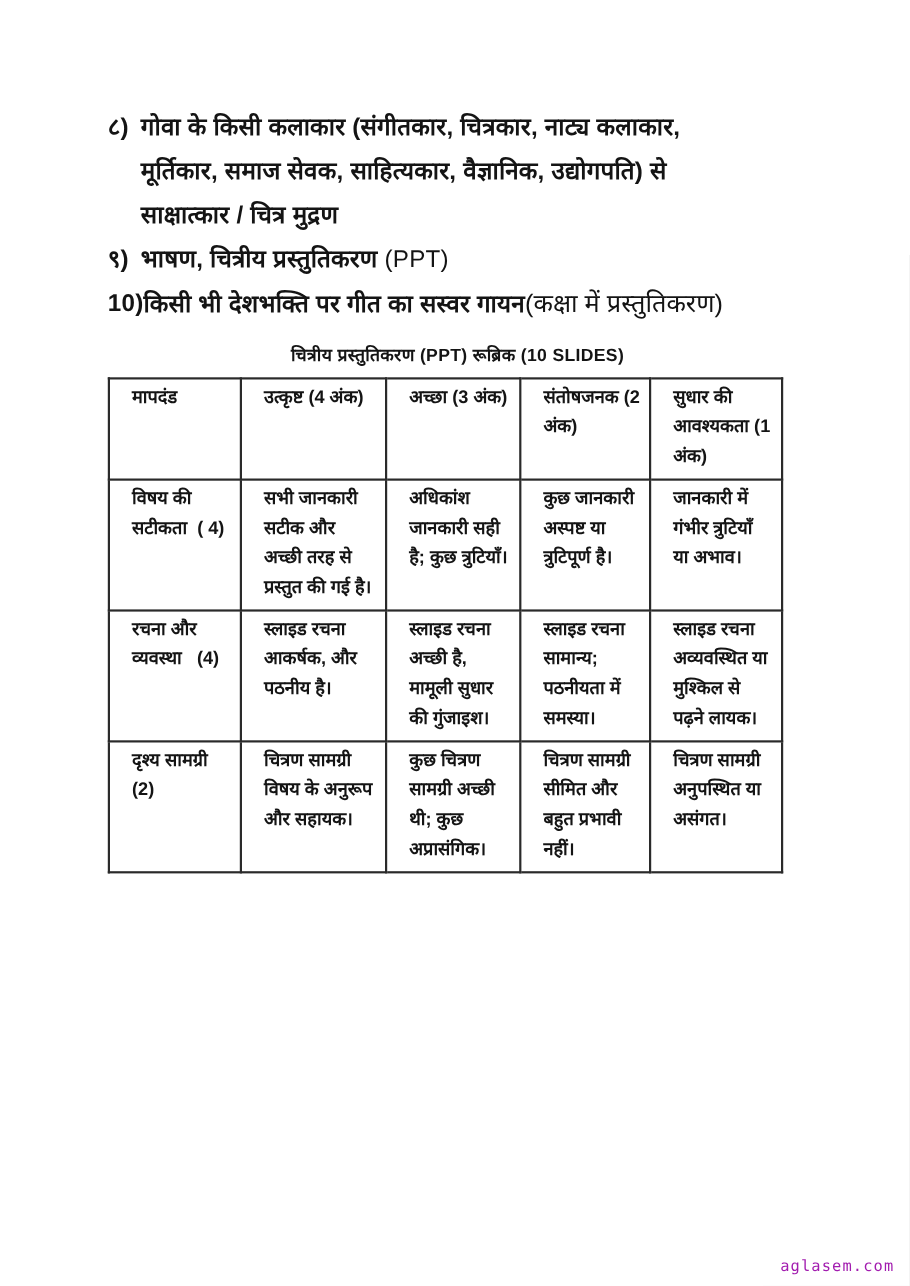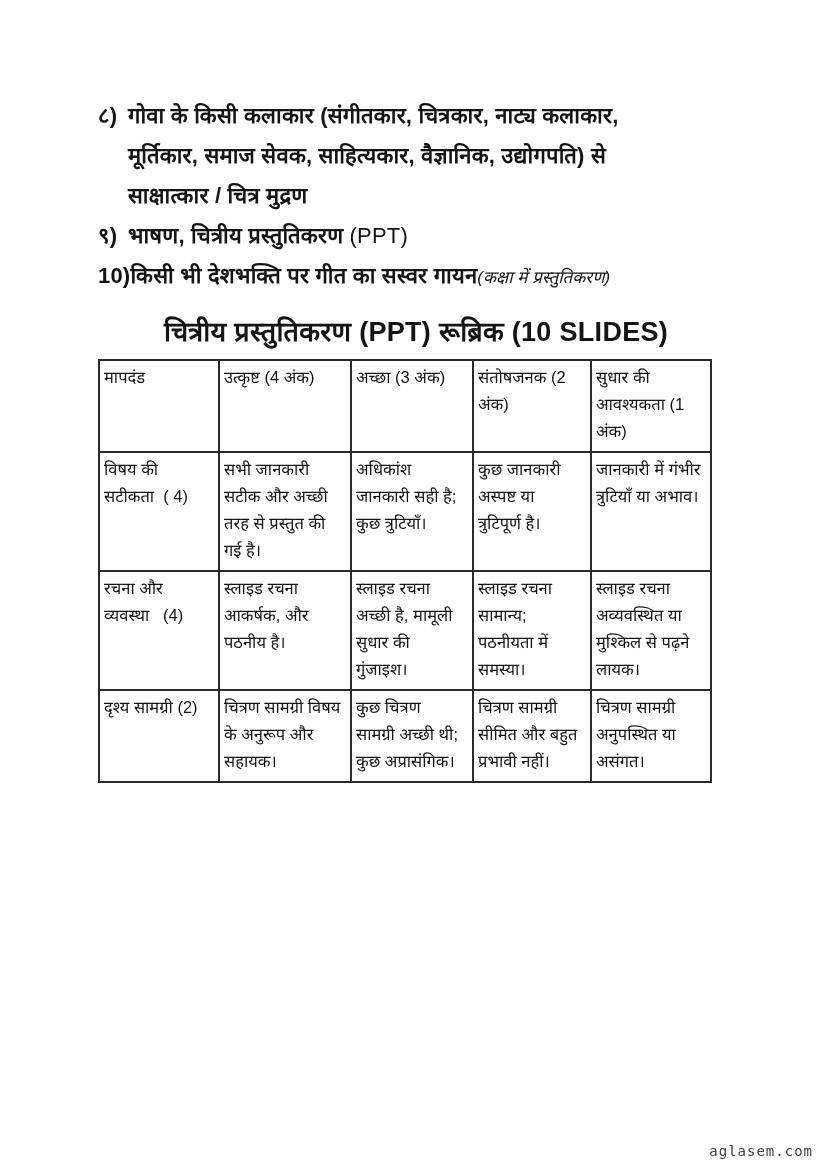--- a/index.html
+++ b/index.html
@@ -20,48 +20,47 @@
     display: flex;
     align-items: flex-start;
     font-weight: 700;
     font-size: 22px;
     line-height: 40px;
     letter-spacing: 0.2px;
   }
   .list-item .num { flex: 0 0 auto; min-width: 30px; }
   .item-lines { flex: 1 1 auto; }
   .suffix-small {
-    font-size: 17px;
+    font-size: 23px;
     font-weight: 400;
     letter-spacing: 0;
-    font-style: italic;
   }
   .suffix-ppt { font-size: 22px; font-weight: 400; }
   
   .rubric-title {
     width: 612px;
     margin: 14px 0 10px 12px;
     text-align: center;
-    font-size: 27px;
+    font-size: 16px;
     font-weight: 700;
     letter-spacing: 0.3px;
   }
   table.rubric {
     border-collapse: collapse;
     table-layout: fixed;
     width: 612px;
   }
   table.rubric th, table.rubric td {
     border: 2px solid #2a2a2a;
     vertical-align: top;
     text-align: left;
-    font-weight: 400;
+    font-weight: 700;
     font-size: 16.5px;
     line-height: 27px;
-    padding: 3px 8px 6px 4px;
+    padding: 3px 8px 6px 20px;
     word-wrap: break-word;
   }
   .watermark {
     position: absolute;
     right: 14px;
     bottom: 10px;
     font-family: "DejaVu Sans Mono", monospace;
     font-size: 14px;
     letter-spacing: 1px;
   }
@@ -133,15 +132,15 @@
       <tr>
         <td>दृश्य सामग्री (2)</td>
         <td>चित्रण सामग्री विषय के अनुरूप और सहायक।</td>
         <td>कुछ चित्रण सामग्री अच्छी थी; कुछ अप्रासंगिक।</td>
         <td>चित्रण सामग्री सीमित और बहुत प्रभावी नहीं।</td>
         <td>चित्रण सामग्री अनुपस्थित या असंगत।</td>
       </tr>
     </tbody>
   </table>
 
-  <div class="watermark" style="color: #404040;">aglasem.com</div>
+  <div class="watermark" style="color: #a21caf;">aglasem.com</div>
 
 </div>
 
 </body></html>

